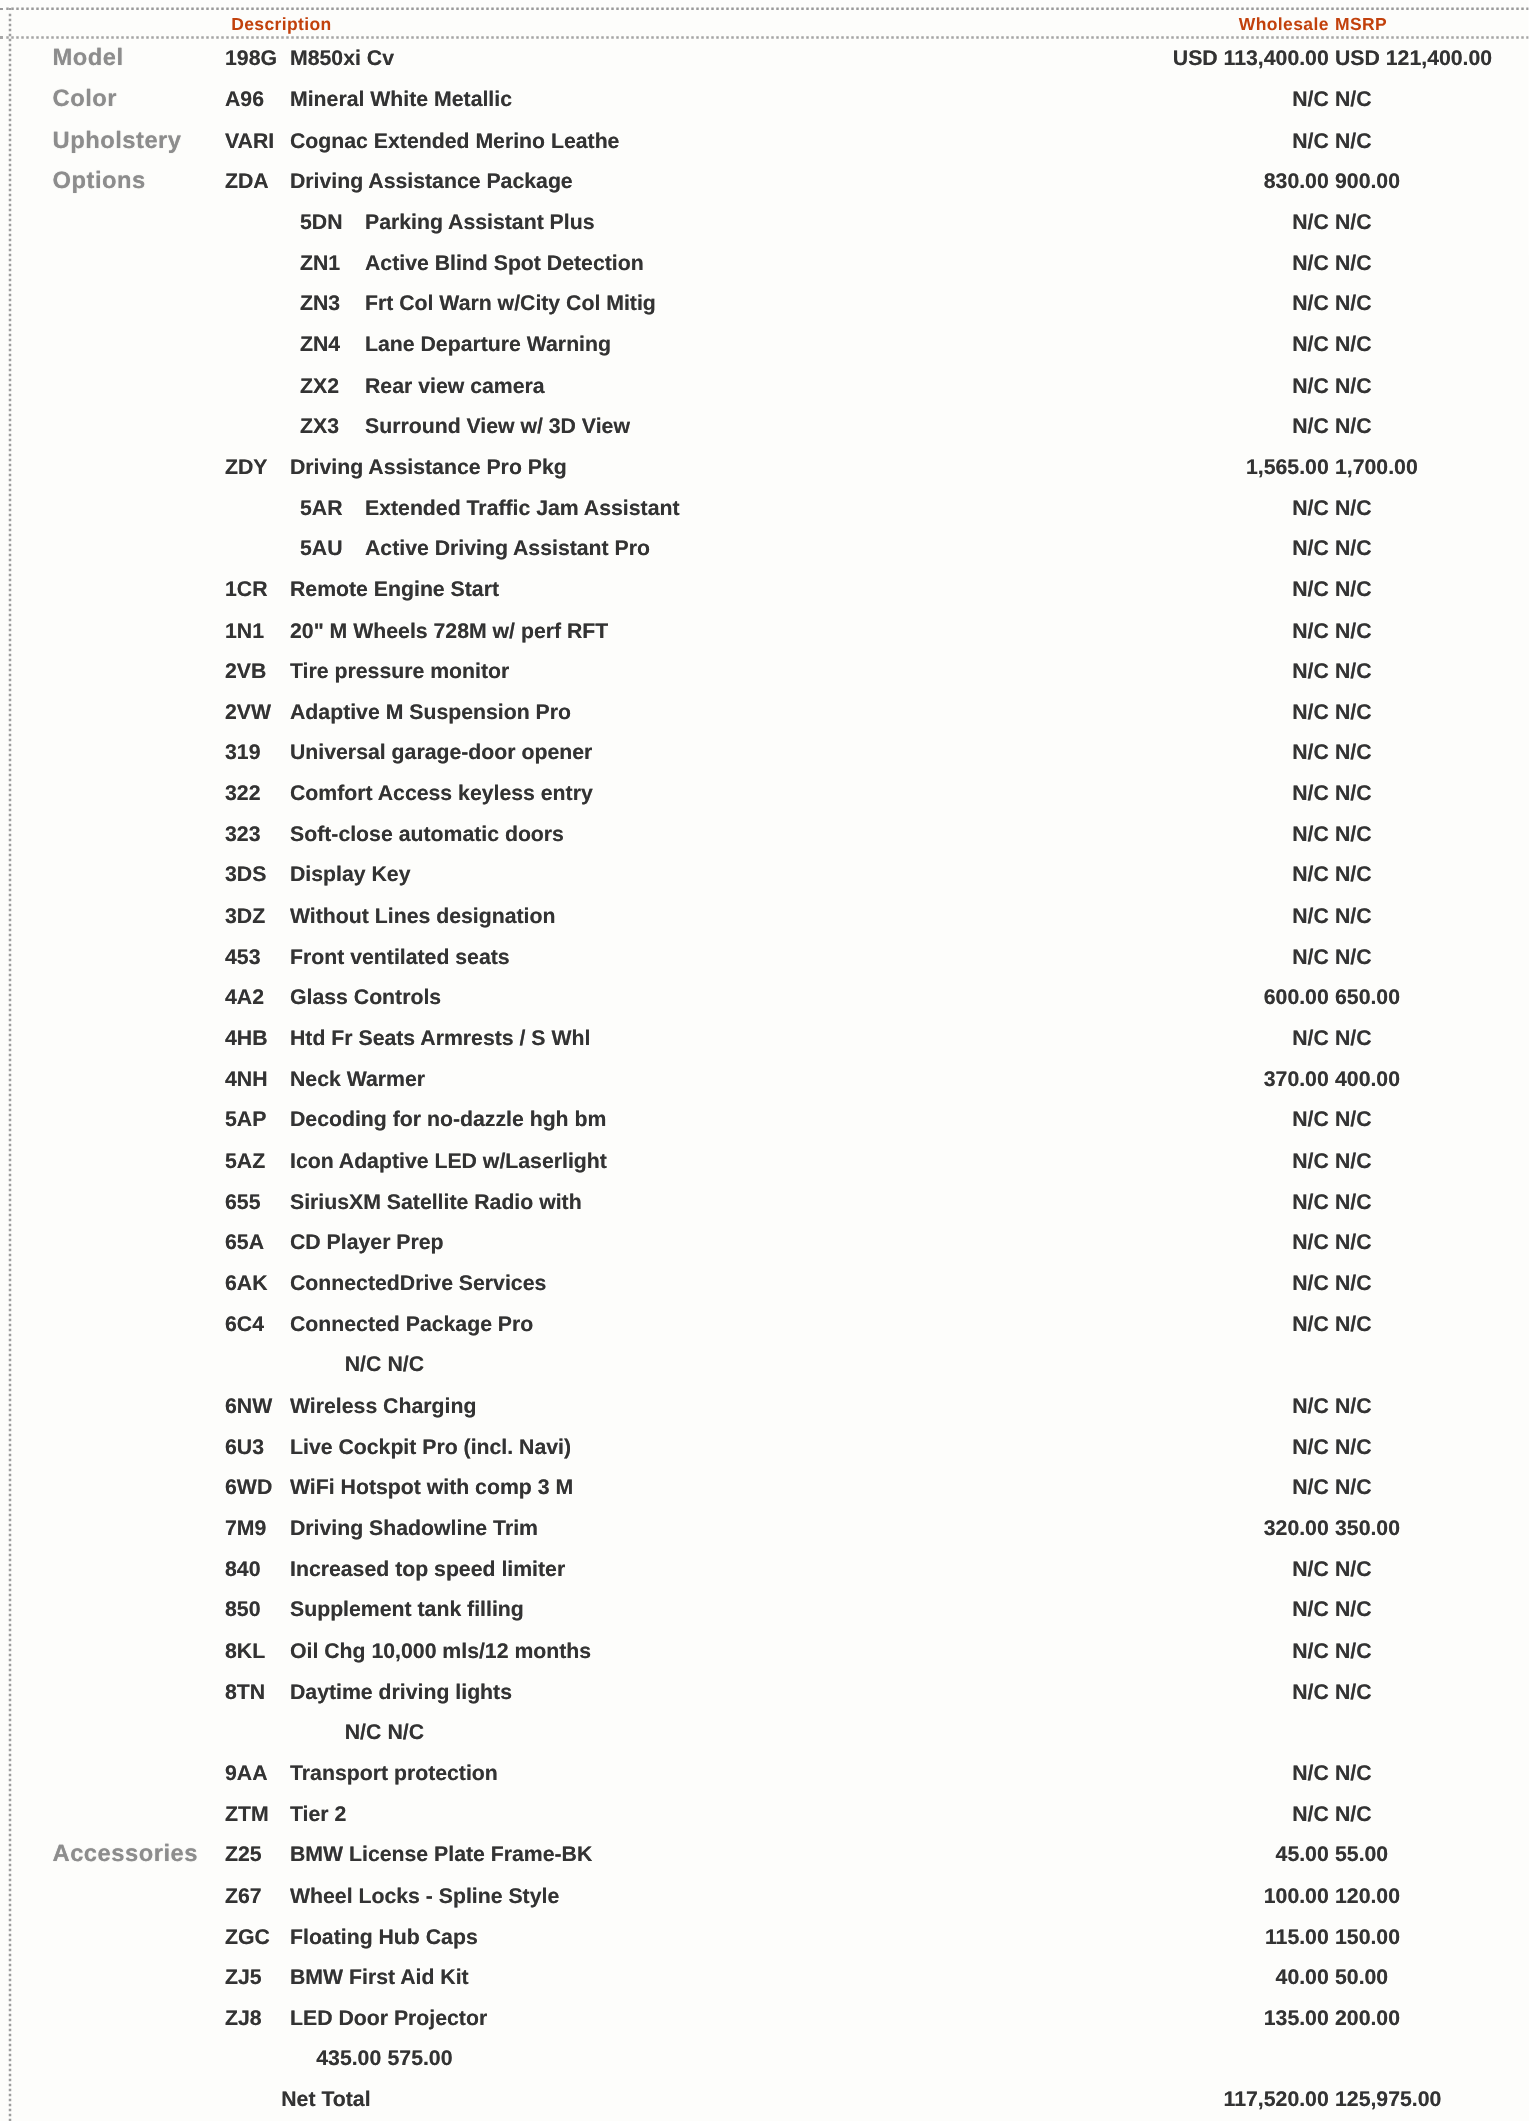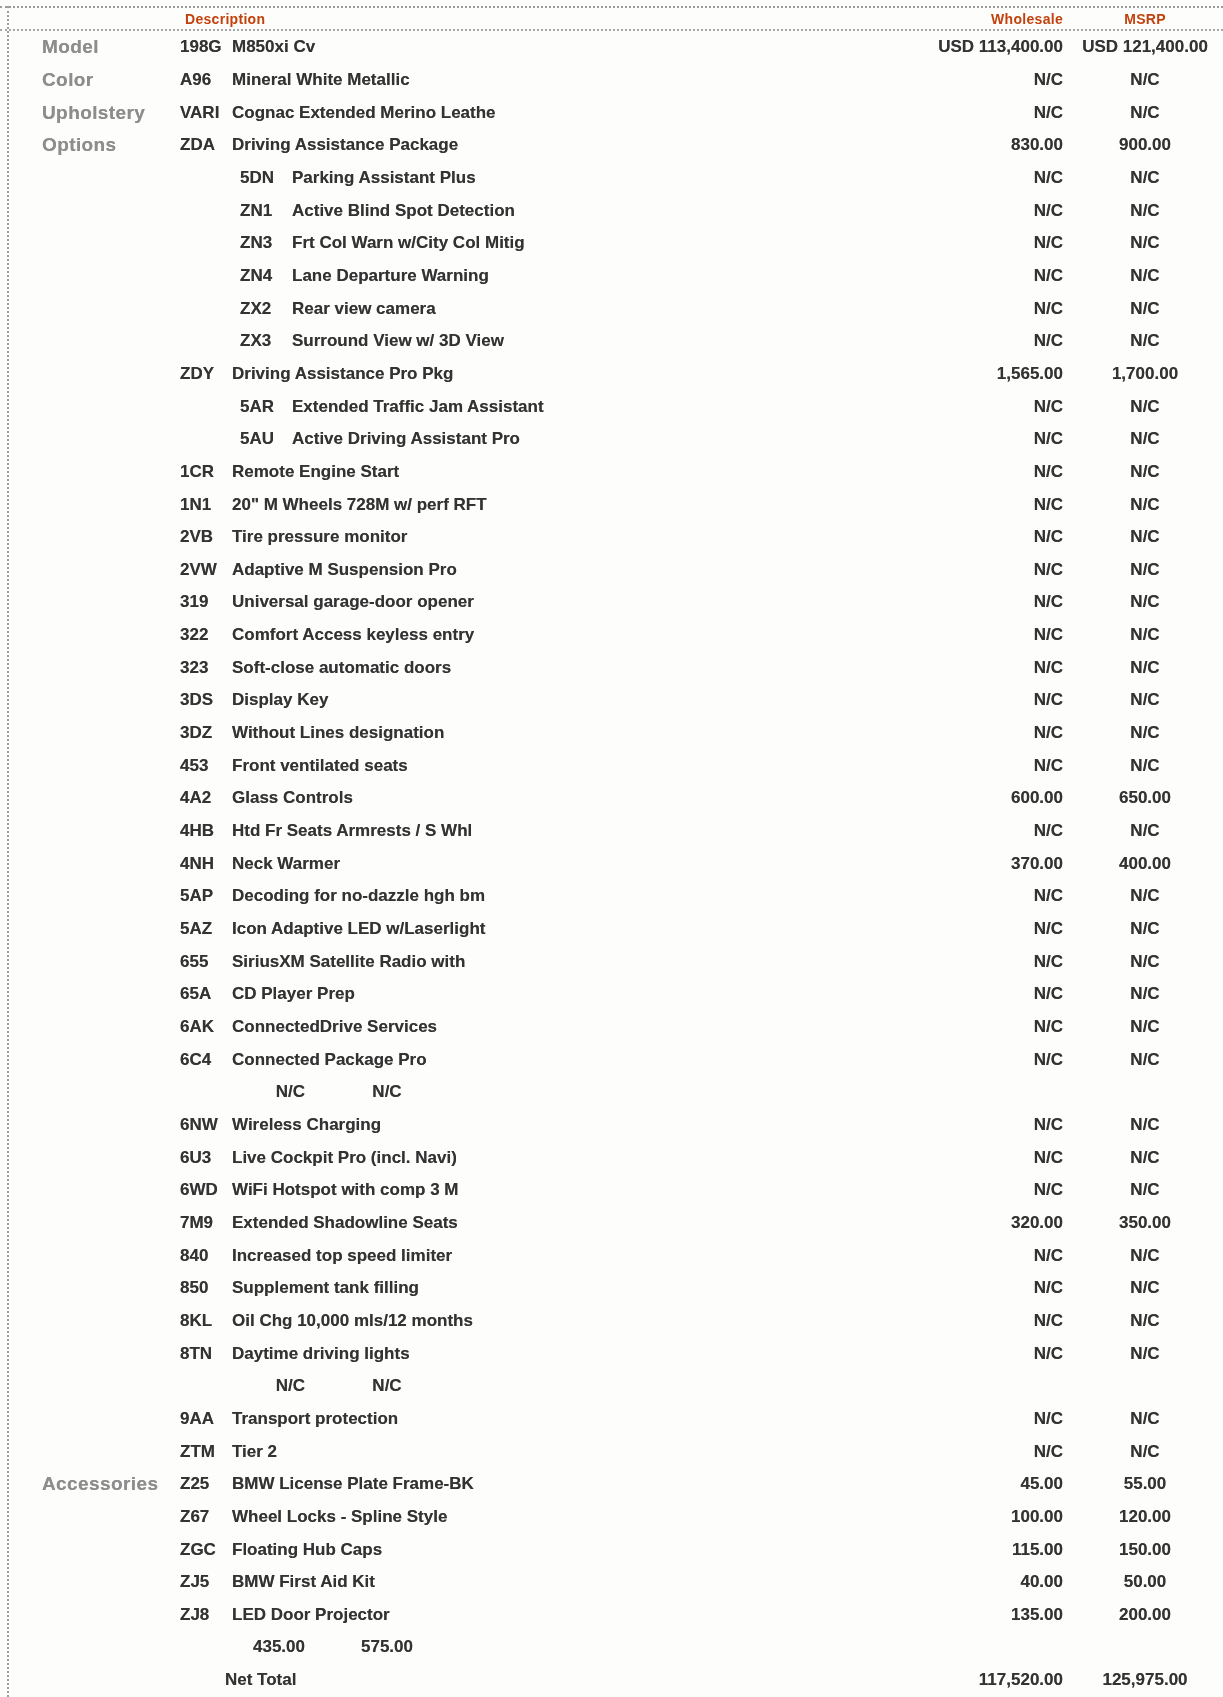--- a/index.html
+++ b/index.html
@@ -76,21 +76,21 @@
   .col.wholesale {
     width: 130px;
     flex: 0 0 auto;
     text-align: right;
     padding-right: 5px;
     white-space: nowrap;
   }
   .col.msrp {
     width: 155px;
     flex: 0 0 auto;
-    text-align: center;
+    text-align: left;
     padding-right: 1px;
     white-space: nowrap;
   }
 </style>
 </head>
 <body>
 
 <div class="page">
   <div class="left-rule"></div>
 
@@ -455,21 +455,21 @@
       <span class="desc">WiFi Hotspot with comp 3 M</span>
     </div>
     <div class="col wholesale">N/C</div>
     <div class="col msrp">N/C</div>
   </div>
 
   <div class="row">
     <div class="col section"></div>
     <div class="col main">
       <span class="code">7M9</span>
-      <span class="desc">Extended Shadowline Seats</span>
+      <span class="desc">Driving Shadowline Trim</span>
     </div>
     <div class="col wholesale">320.00</div>
     <div class="col msrp">350.00</div>
   </div>
 
   <div class="row">
     <div class="col section"></div>
     <div class="col main">
       <span class="code">840</span>
       <span class="desc">Increased top speed limiter</span>

